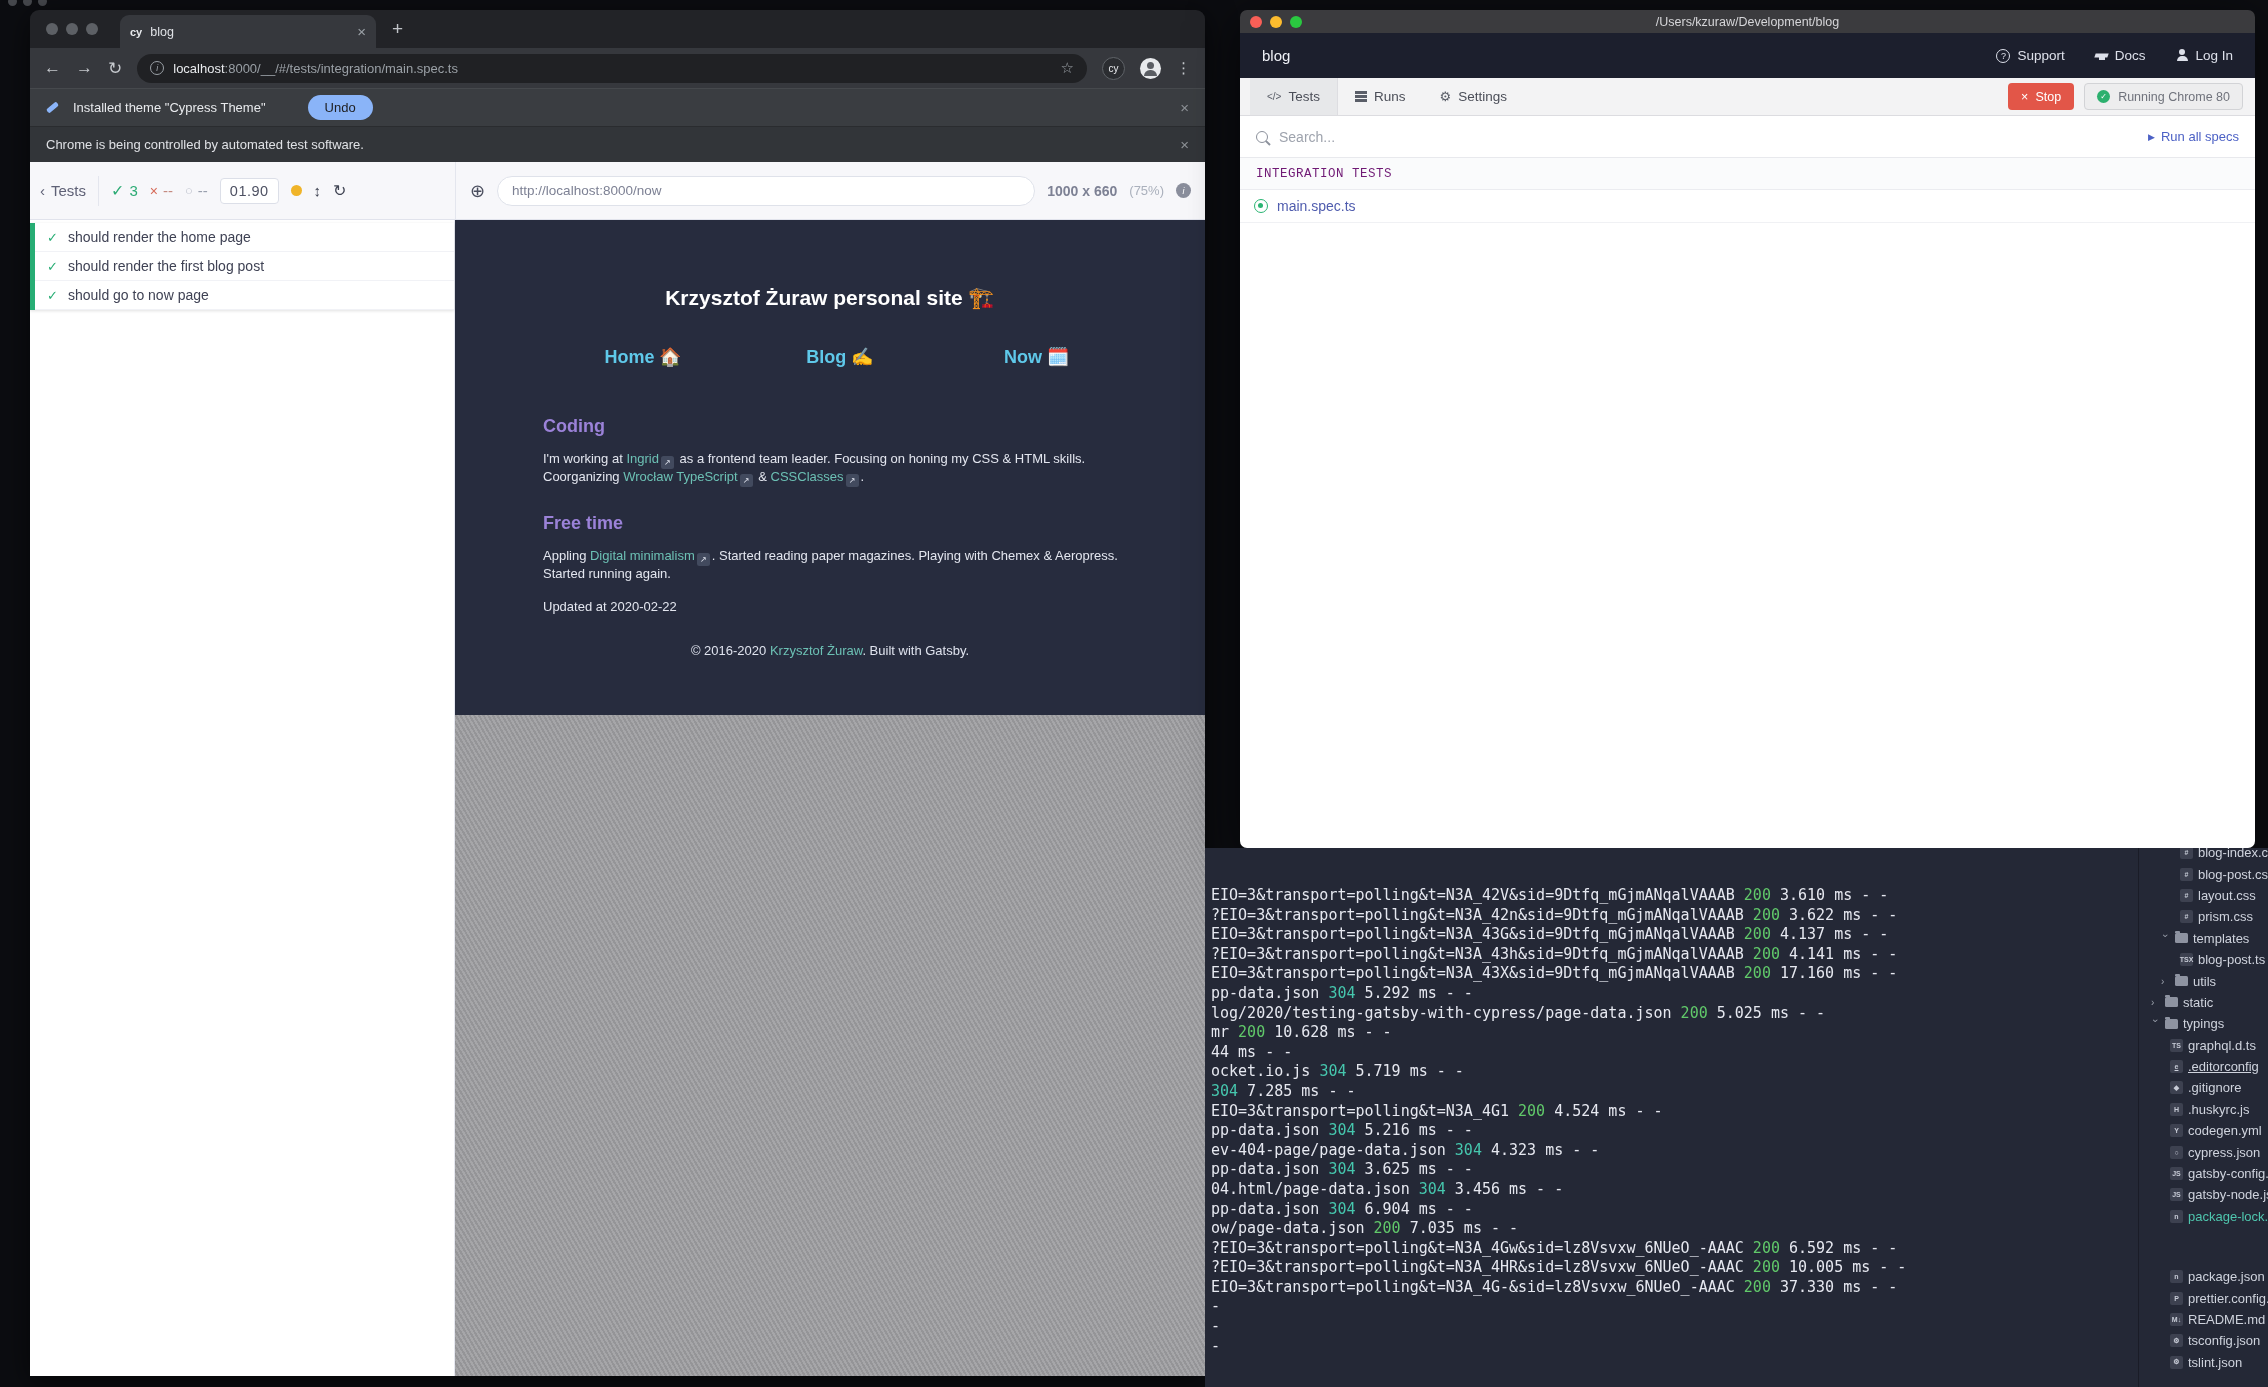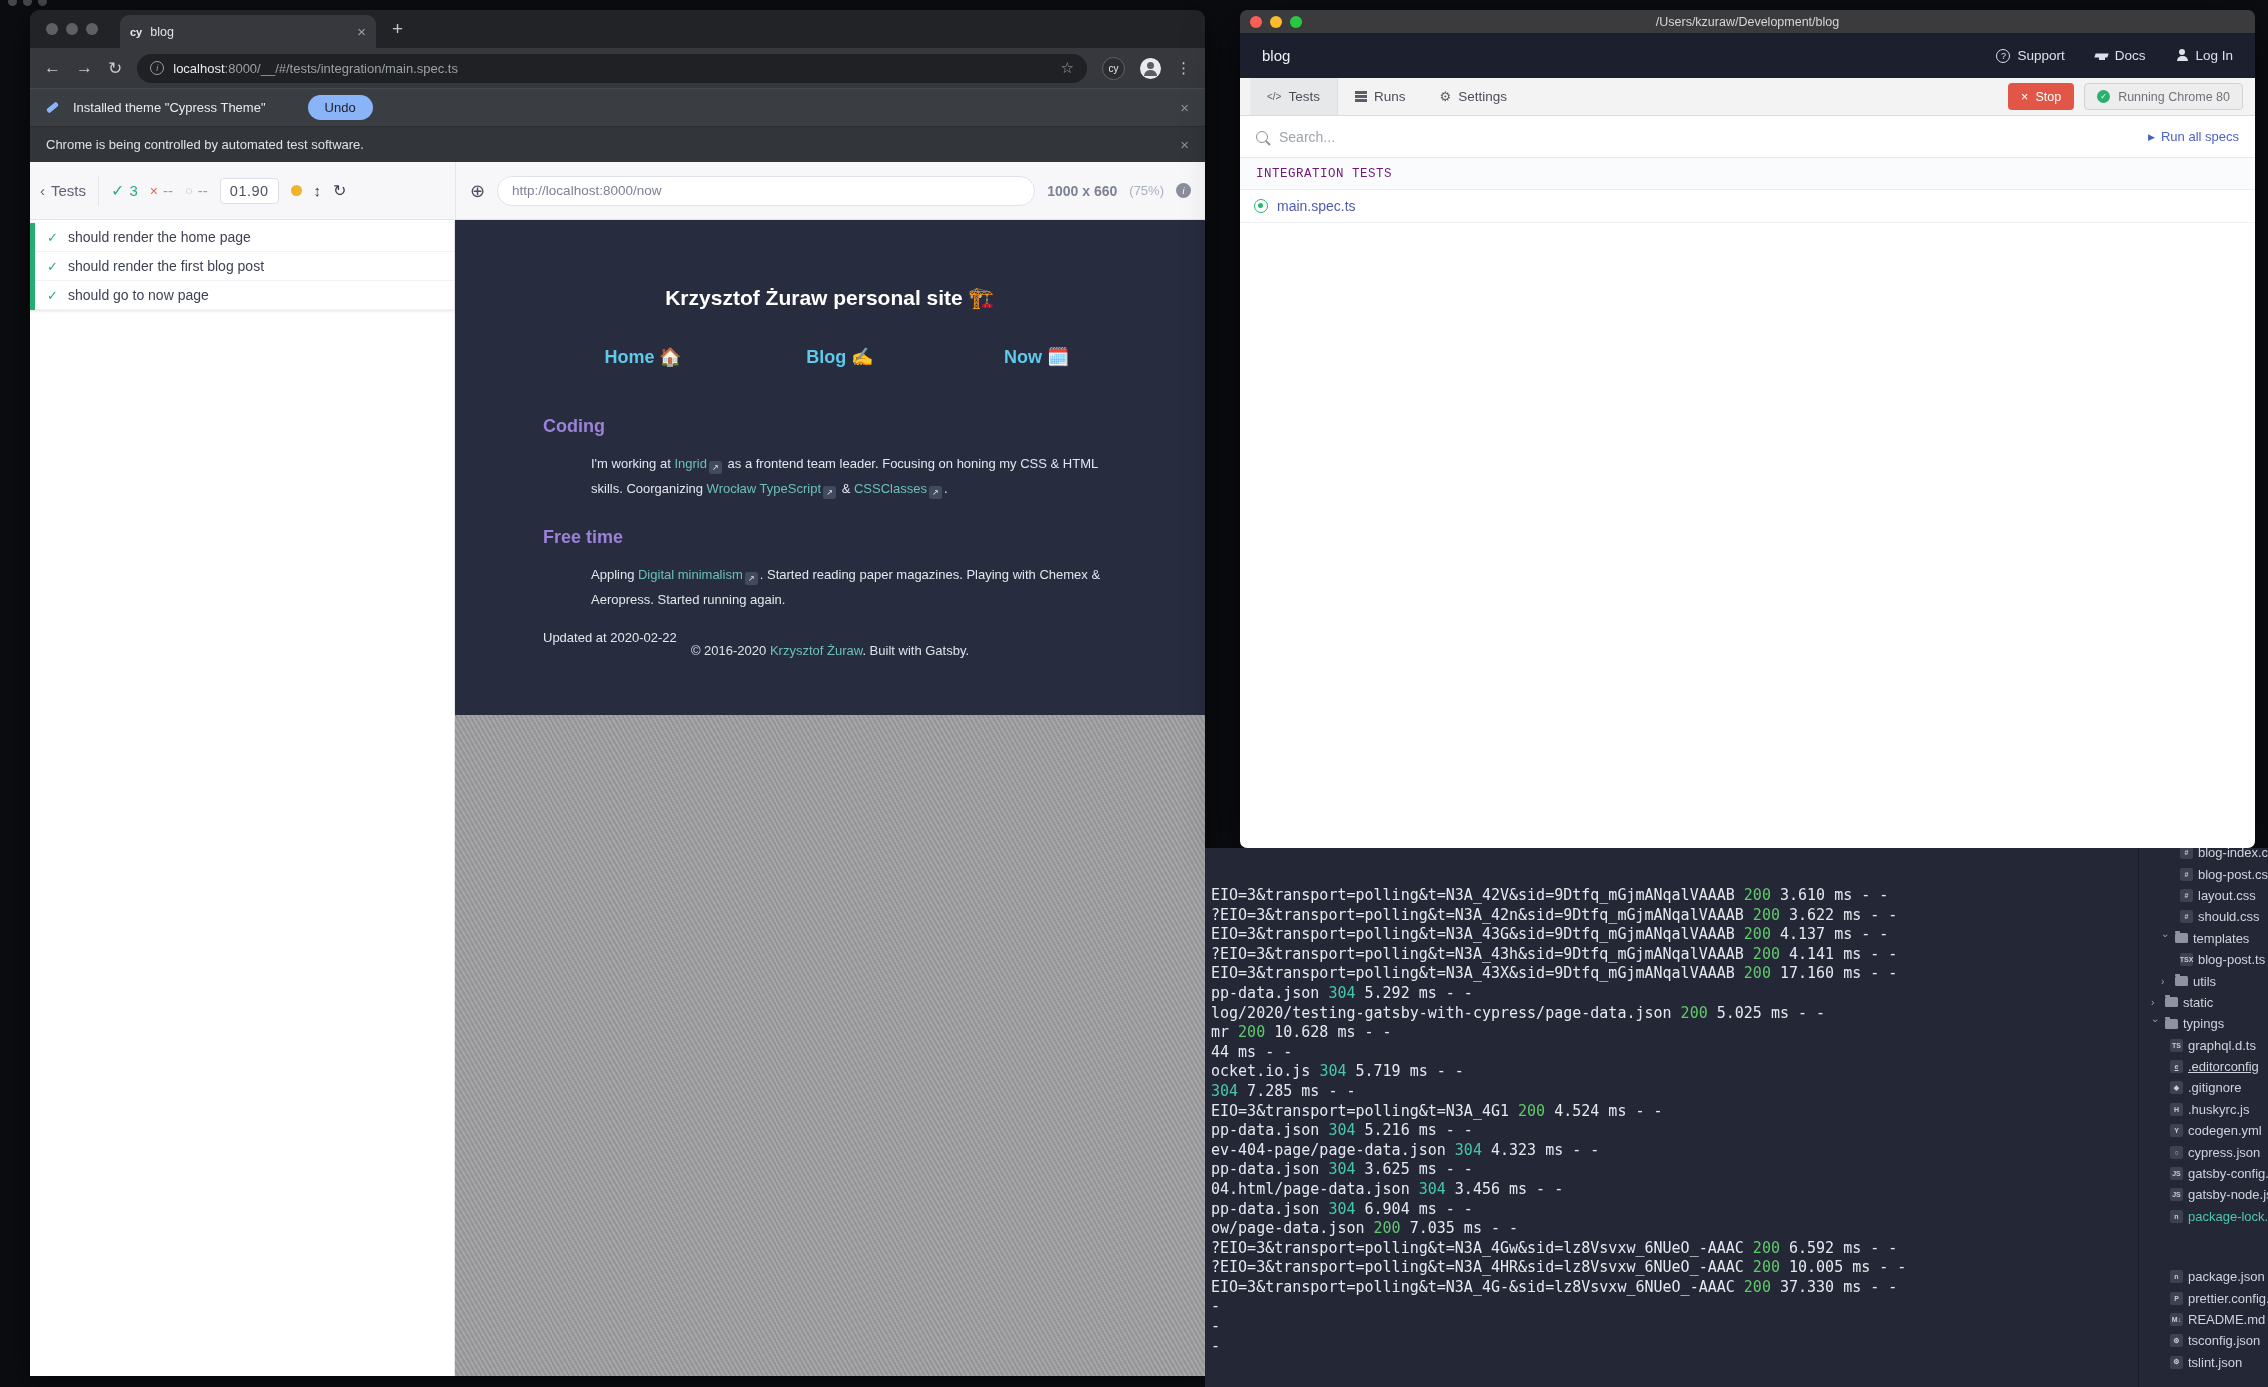--- a/index.html
+++ b/index.html
@@ -81,21 +81,21 @@
                border-bottom:1px solid #f1f2f6; font-size:14px; color:#3f4254; background:#fff; }
   .test-check { color:#27ad74; font-size:13px; }
 
   .rep-stage { width:750px; display:flex; flex-direction:column; flex:0 0 auto; }
   .site { height:495px; background:#272c3e; position:relative; flex:0 0 auto; color:#e3e6ef; }
   .site-title { position:absolute; top:66px; width:100%; text-align:center; font-size:21px; font-weight:bold; color:#fff; }
   .site-nav { position:absolute; top:126px; left:90px; width:590px; display:grid; grid-template-columns:1fr 1fr 1fr; }
   .site-nav a { text-align:center; font-size:18px; font-weight:bold; color:#5fc9ea; text-decoration:none; }
   .site-content { position:absolute; top:196px; left:88px; width:580px; }
   .site-h2 { font-size:18px; font-weight:bold; color:#9b82d8; }
-  .site-p { margin-top:15px; font-size:13px; line-height:25px; color:#e3e6ef;margin-left:48px; }
+  .site-p { margin-top:15px; font-size:13px; line-height:15px; color:#e3e6ef; }
   .site-h2 + .site-p { margin-top:14px; }
   .site-h2.second { margin-top:26px; }
   .site-link { color:#6cc0b4; text-decoration:none; }
   .ext { display:inline-flex; width:13px; height:13px; background:#424a5e; border-radius:2.5px; align-items:center;
          justify-content:center; font-size:8px; color:#dfe3ee; margin:0 2px; vertical-align:-2px;}
   .updated { margin-top:18px; font-size:13px; color:#e3e6ef; }
   .site-footer { position:absolute; top:423px; width:100%; text-align:center; font-size:13px; color:#dfe3ee; }
   .stage-gray { flex:1; background-color:#9d9da0;
       background-image:repeating-linear-gradient(60deg, rgba(255,255,255,.09) 0 2px, rgba(110,110,112,.18) 2px 4px); }
 
@@ -383,21 +383,21 @@
           <div class="tree-row" style="padding-left: 41px;">
             <span class="ic-box">#</span>
             <span>blog-post.cs</span>
           </div>
           <div class="tree-row" style="padding-left: 41px;">
             <span class="ic-box">#</span>
             <span>layout.css</span>
           </div>
           <div class="tree-row" style="padding-left: 41px;">
             <span class="ic-box">#</span>
-            <span>should.css</span>
+            <span>prism.css</span>
           </div>
           <div class="tree-row" style="padding-left: 22px;">
             <span class="chev open">›</span>
             <span class="ic-folder"></span>
             <span>templates</span>
           </div>
           <div class="tree-row" style="padding-left: 41px;">
             <span class="ic-box">TSX</span>
             <span>blog-post.ts</span>
           </div>

